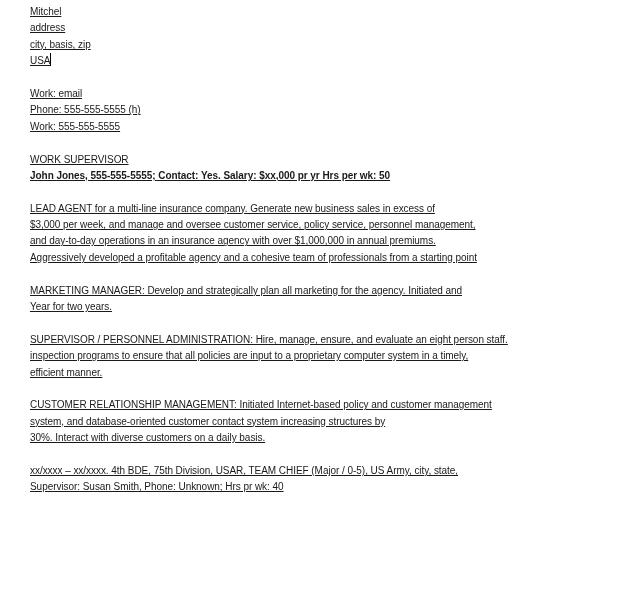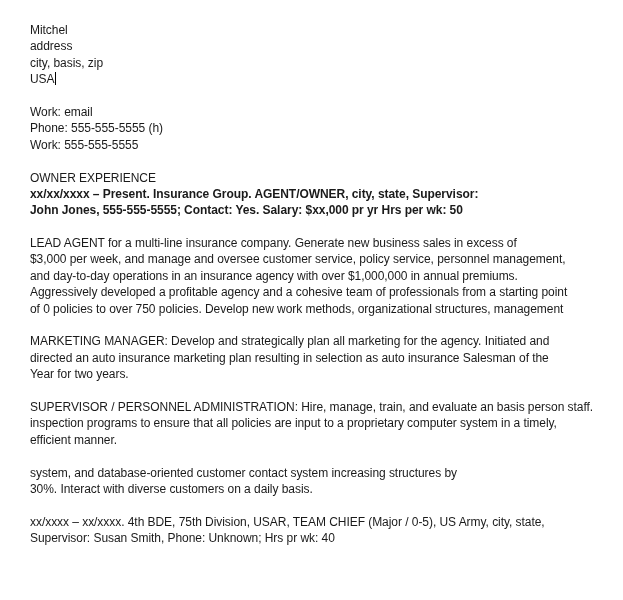--- a/index.html
+++ b/index.html
@@ -11,24 +11,25 @@
       width: 623px;
       height: 600px;
       overflow: hidden;
       position: relative;
       font-family: "Liberation Sans", sans-serif;
       color: #1a1a1a;
     }
     .page {
       position: absolute;
       left: 30px;
-      top: 22px;
-      font-size: 12px;
+      top: 4px;
+      font-size: 10px;
       line-height: 16.4px;
       letter-spacing: -0.05px;
+      text-decoration: underline;
     }
     .line {
       white-space: nowrap;
       height: 16.4px;
     }
     .blank {
       height: 16.4px;
     }
     .bold {
       font-weight: bold;
@@ -54,56 +55,54 @@
     <div class="line"><span>USA</span><span class="cursor"></span></div>
     <div class="blank"></div>
     <div class="line">Work: email</div>
     <div class="line">Phone: 555-555-5555 (h)</div>
     <div class="line">Work: 555-555-5555</div>
   </div>
 
   <div class="blank"></div>
 
   <div>
-    <div class="line">OWNER EXPERIENCE</div>
+    <div class="line">WORK SUPERVISOR</div>
 
     <div>
-      <div class="line bold">xx/xx/xxxx – Present. Insurance Group. AGENT/OWNER, city, state, Supervisor:</div>
       <div class="line bold">John Jones, 555-555-5555; Contact: Yes. Salary: $xx,000 pr yr Hrs per wk: 50</div>
     </div>
 
     <div class="blank"></div>
 
     <div>
       <div class="line">LEAD AGENT for a multi-line insurance company. Generate new business sales in excess of</div>
       <div class="line">$3,000 per week, and manage and oversee customer service, policy service, personnel management,</div>
       <div class="line">and day-to-day operations in an insurance agency with over $1,000,000 in annual premiums.</div>
       <div class="line">Aggressively developed a profitable agency and a cohesive team of professionals from a starting point</div>
-      <div class="line">of 0 policies to over 750 policies. Develop new work methods, organizational structures, management</div>
     </div>
 
     <div class="blank"></div>
 
     <div>
       <div class="line">MARKETING MANAGER: Develop and strategically plan all marketing for the agency. Initiated and</div>
-      <div class="line">directed an auto insurance marketing plan resulting in selection as auto insurance Salesman of the</div>
       <div class="line">Year for two years.</div>
     </div>
 
     <div class="blank"></div>
 
     <div>
-      <div class="line">SUPERVISOR / PERSONNEL ADMINISTRATION: Hire, manage, train, and evaluate an basis person staff.</div>
+      <div class="line">SUPERVISOR / PERSONNEL ADMINISTRATION: Hire, manage, ensure, and evaluate an eight person staff.</div>
       <div class="line">inspection programs to ensure that all policies are input to a proprietary computer system in a timely,</div>
       <div class="line">efficient manner.</div>
     </div>
 
     <div class="blank"></div>
 
     <div>
+      <div class="line">CUSTOMER RELATIONSHIP MANAGEMENT: Initiated Internet-based policy and customer management</div>
       <div class="line">system, and database-oriented customer contact system increasing structures by</div>
       <div class="line">30%. Interact with diverse customers on a daily basis.</div>
     </div>
 
     <div class="blank"></div>
 
     <div>
       <div class="line">xx/xxxx – xx/xxxx. 4th BDE, 75th Division, USAR, TEAM CHIEF (Major / 0-5), US Army, city, state,</div>
       <div class="line">Supervisor: Susan Smith, Phone: Unknown; Hrs pr wk: 40</div>
     </div>

